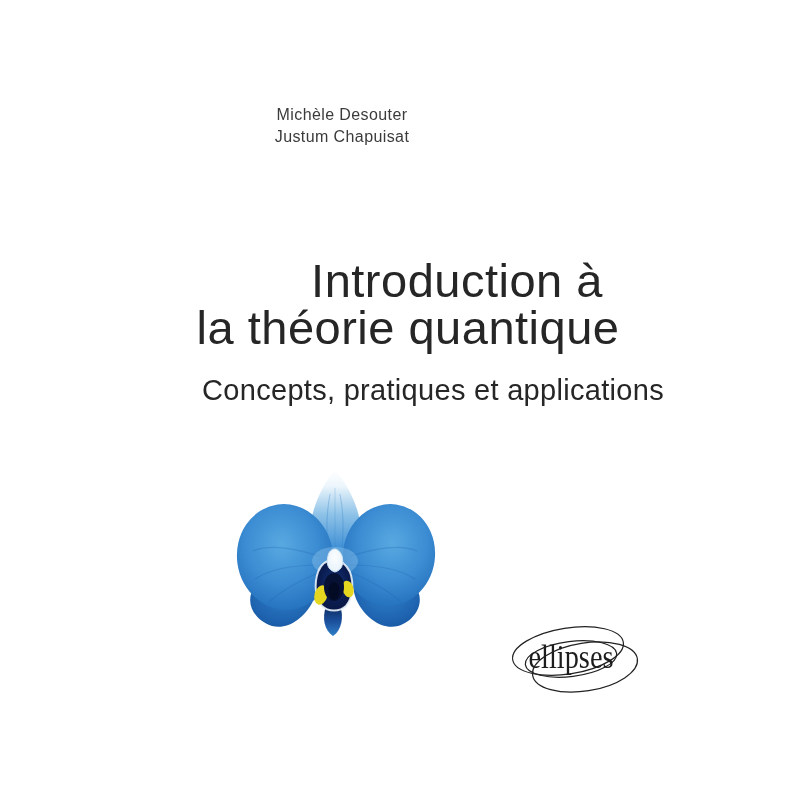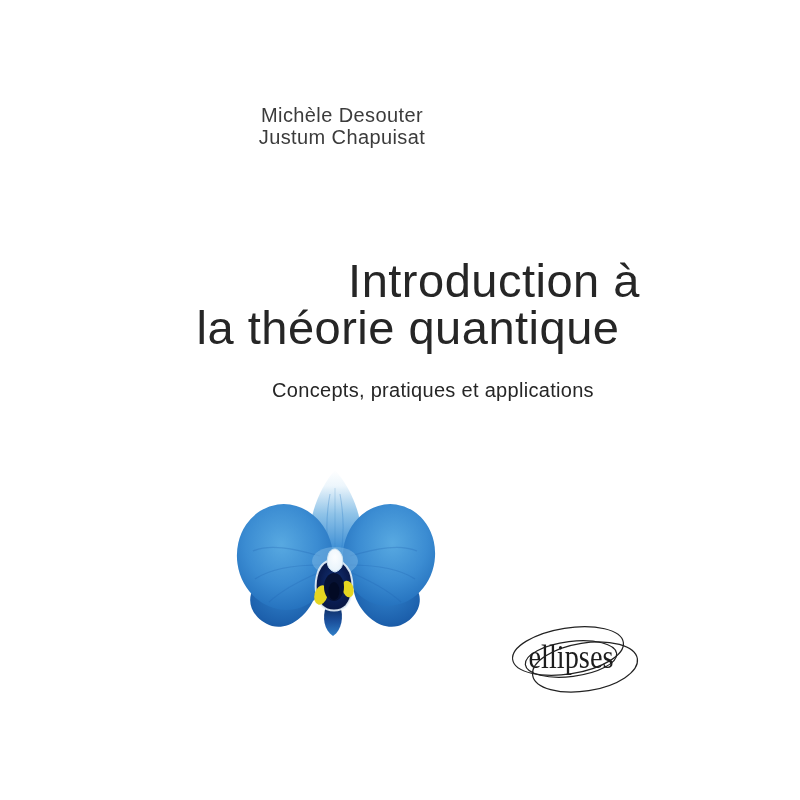--- a/index.html
+++ b/index.html
@@ -7,42 +7,42 @@
     position:relative;
     width:800px;height:800px;
     background:var(--background,#ffffff);
     overflow:hidden;
     font-family:"Liberation Sans",sans-serif;
   }
   .authors{
     position:absolute;
     top:104px;left:0;width:684px;
     text-align:center;
-    font-size:20px;line-height:22px;
+    font-size:16px;line-height:22px;
     letter-spacing:0.4px;
     color:var(--author_text,#3b3b3b);
     font-weight:400;
   }
   .title-line{
     position:absolute;
     transform:translateX(-50%);
     white-space:nowrap;
     font-size:47px;line-height:47px;
     letter-spacing:0.5px;
     color:var(--title_text,#262626);
     font-weight:400;
   }
-  .t1{left:494px;top:257px;}
+  .t1{left:457px;top:257px;}
   .t2{left:408px;top:304px;}
   .subtitle{
     position:absolute;
     left:433px;top:376px;
     transform:translateX(-50%);
     white-space:nowrap;
-    font-size:20px;line-height:29px;
+    font-size:29px;line-height:29px;
     letter-spacing:0.3px;
     color:var(--title_text,#262626);
     font-weight:400;
   }
   .flower{position:absolute;left:222px;top:460px;width:222px;height:184px;}
   .logo{position:absolute;left:505px;top:615px;width:140px;height:85px;}
   .logo text{
     font-family:"Liberation Serif",serif;
     fill:var(--logo_ink,#1d1d1d);
   }

